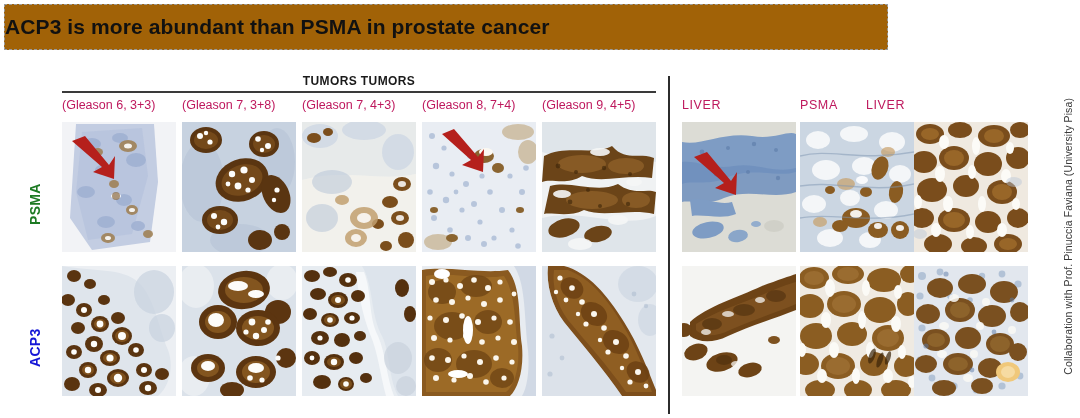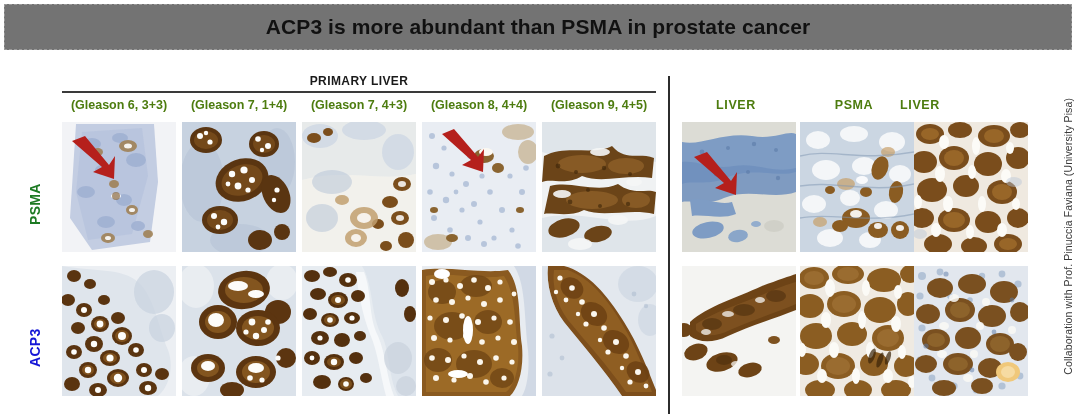--- a/index.html
+++ b/index.html
@@ -14,28 +14,28 @@
     overflow: hidden;
     font-family: "Liberation Sans", sans-serif;
     color: #1a1a1a;
   }
 
   
   #title-banner {
     position: absolute;
     left: 4px;
     top: 4px;
-    width: 1068px;
+    width: 884px;
     height: 46px;
-    background: #737373;
+    background: #a16207;
     border: 1px dashed #9a9a9a;
     box-sizing: border-box;
     display: flex;
     align-items: center;
-    justify-content: center;
+    justify-content: flex-start;
   }
   #title-text {
     font-size: 21px;
     font-weight: bold;
     letter-spacing: 0.1px;
     color: #111111;
     text-align: center;
     white-space: nowrap;
   }
 
@@ -85,23 +85,22 @@
     width: 2px;
     height: 338px;
     background: #2c2c2c;
   }
 
   
   .col-label {
     position: absolute;
     top: 42px;
     font-size: 12.5px;
-    font-weight: bold;
-    color: #4d7c0f;
-    text-align: center;
+    font-weight: normal;
+    color: #be185d;
     white-space: nowrap;
     line-height: 14px;
   }
   .col-label.mets {
     letter-spacing: 0.6px;
   }
 
   
   .row-label {
     position: absolute;
@@ -162,30 +161,30 @@
 </head>
 <body>
 
 <div id="title-banner">
   <div id="title-text">ACP3 is more abundant than PSMA in prostate cancer</div>
 </div>
 
 <div id="figure">
 
   <div class="group-header" id="group-primary">
-    <div class="group-title">PRIMARY LIVER</div>
+    <div class="group-title">TUMORS TUMORS</div>
     <div class="group-rule"></div>
   </div>
 
   <div id="group-separator"></div>
 
   <div class="col-label" style="left:62px;  width:114px;">(Gleason 6, 3+3)</div>
-  <div class="col-label" style="left:182px; width:114px;">(Gleason 7, 1+4)</div>
+  <div class="col-label" style="left:182px; width:114px;">(Gleason 7, 3+8)</div>
   <div class="col-label" style="left:302px; width:114px;">(Gleason 7, 4+3)</div>
-  <div class="col-label" style="left:422px; width:114px;">(Gleason 8, 4+4)</div>
+  <div class="col-label" style="left:422px; width:114px;">(Gleason 8, 7+4)</div>
   <div class="col-label" style="left:542px; width:114px;">(Gleason 9, 4+5)</div>
   <div class="col-label mets" style="left:682px; width:108px;">LIVER</div>
   <div class="col-label mets" style="left:800px; width:108px;">PSMA</div>
   <div class="col-label mets" style="left:866px; width:108px;">LIVER</div>
 
   <div class="row-label" id="row-label-psma">PSMA</div>
   <div class="row-label" id="row-label-acp3">ACP3</div>
 
   <div class="panel" style="left:62px;  top:66px;">
     <svg class="tissue" viewBox="0 0 114 130" preserveAspectRatio="none">

